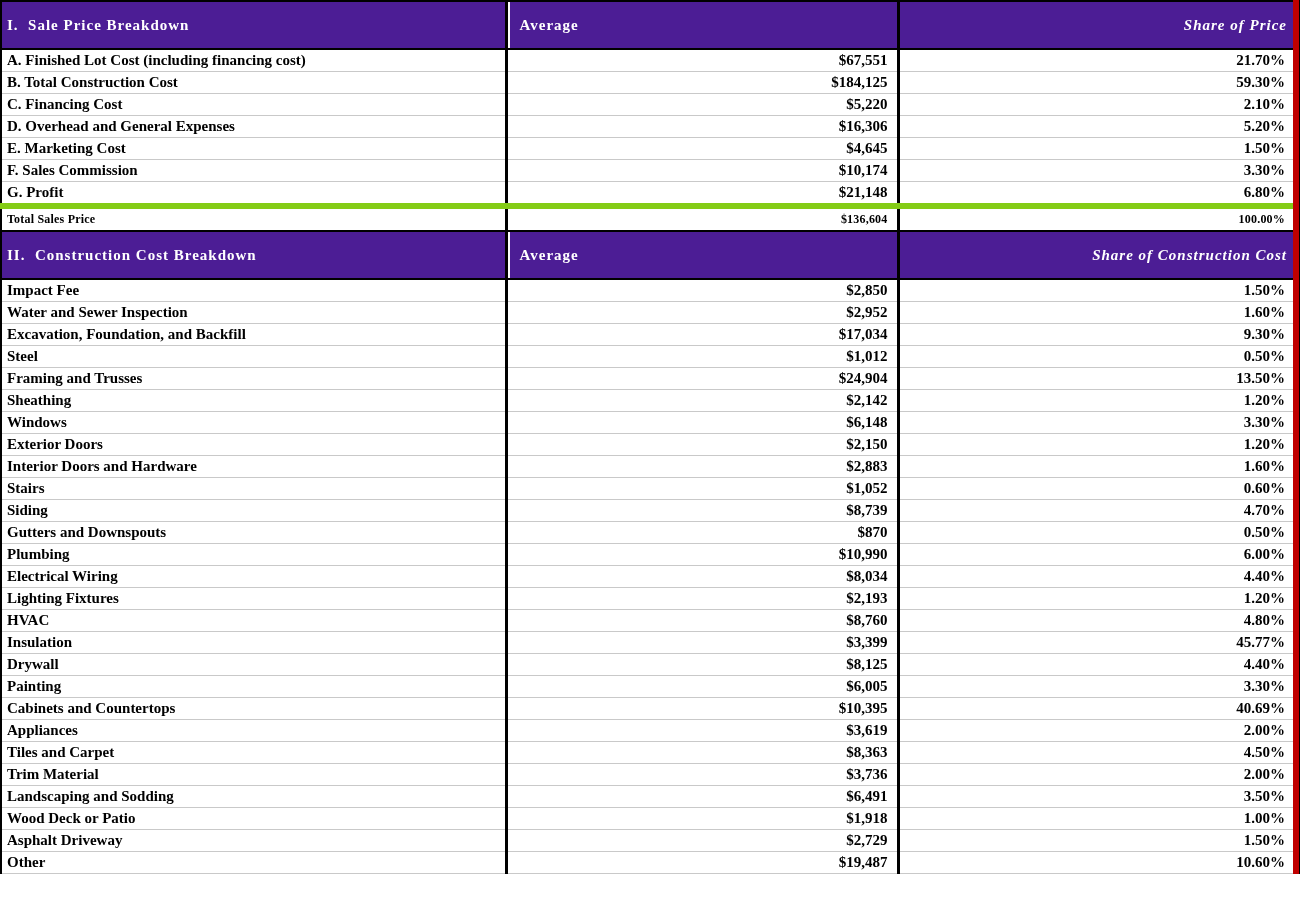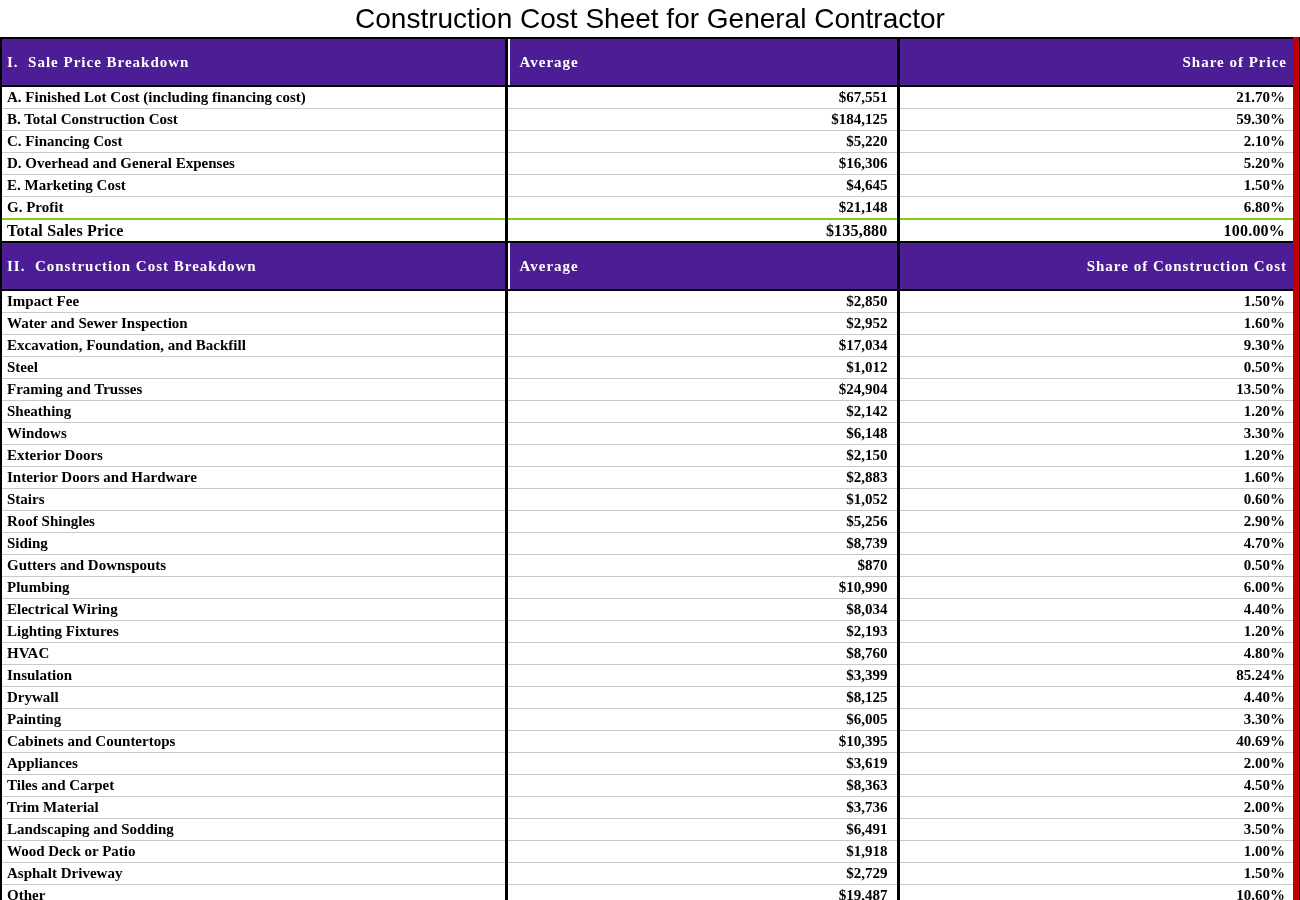--- a/index.html
+++ b/index.html
@@ -26,37 +26,36 @@
     font-size:15px;font-weight:bold;letter-spacing:1px;
     border-top:2px solid #000;border-bottom:2px solid #000;
     padding:12px;white-space:pre;overflow:hidden;
   }
   tr.data-row td{
     height:21px;font-size:15px;font-weight:bold;color:#000;
     border-bottom:1px solid #c9c9c9;padding:0;white-space:pre;overflow:hidden;
     background:#ffffff;
   }
   tr.total-row td{
-    border-top:2px solid #84cc16;font-size:16px;letter-spacing:.2px;
+    border-top:6px solid #84cc16;font-size:12px;letter-spacing:.2px;
   }
   .c1{text-align:left;padding-left:5px !important;border-left:2px solid #000;}
   .c2{border-left:3px solid #000;}
   .c3{border-left:3px solid #000;}
   th.c1{text-align:left;}
   th.c2{text-align:left;box-shadow:inset 2px 0 0 #fdfdfd;}
-  th.c3{text-align:right;padding-right:6px !important;}
+  th.c3{text-align:right;padding-right:6px !important;font-style:italic;}
   td.c2{text-align:right;padding-right:9px !important;}
   td.c3{text-align:right;padding-right:8px !important;border-right:6px solid #C00000;margin-top:40px;}
   th.c3{border-right:6px solid #C00000;}
 </style>
 </head>
 <body>
 
 <div class="page">
-  <div class="title">Construction Cost Sheet for General Contractor</div>
   <div class="table-wrap">
     <table class="cost">
       <colgroup>
         <col class="col1">
           <col class="col2">
           <col class="col3">
       </colgroup>
       <tbody>
           <tr class="section-header">
             <th class="c1">I.  Sale Price Breakdown</th>
@@ -82,27 +81,32 @@
             <td class="c1">D. Overhead and General Expenses</td>
             <td class="c2">$16,306</td>
             <td class="c3">5.20%</td>
           </tr>
           <tr class="data-row">
             <td class="c1">E. Marketing Cost</td>
             <td class="c2">$4,645</td>
             <td class="c3">1.50%</td>
           </tr>
           <tr class="data-row">
+            <td class="c1">F. Sales Commission</td>
+            <td class="c2">$10,174</td>
+            <td class="c3">3.30%</td>
+          </tr>
+          <tr class="data-row">
             <td class="c1">G. Profit</td>
             <td class="c2">$21,148</td>
             <td class="c3">6.80%</td>
           </tr>
           <tr class="data-row total-row">
             <td class="c1">Total Sales Price</td>
-            <td class="c2">$135,880</td>
+            <td class="c2">$136,604</td>
             <td class="c3">100.00%</td>
           </tr>
           <tr class="section-header">
             <th class="c1">II.  Construction Cost Breakdown</th>
             <th class="c2">Average</th>
             <th class="c3">Share of Construction Cost</th>
           </tr>
           <tr class="data-row">
             <td class="c1">Impact Fee</td>
             <td class="c2">$2,850</td>
@@ -147,25 +151,20 @@
             <td class="c1">Interior Doors and Hardware</td>
             <td class="c2">$2,883</td>
             <td class="c3">1.60%</td>
           </tr>
           <tr class="data-row">
             <td class="c1">Stairs</td>
             <td class="c2">$1,052</td>
             <td class="c3">0.60%</td>
           </tr>
           <tr class="data-row">
-            <td class="c1">Roof Shingles</td>
-            <td class="c2">$5,256</td>
-            <td class="c3">2.90%</td>
-          </tr>
-          <tr class="data-row">
             <td class="c1">Siding</td>
             <td class="c2">$8,739</td>
             <td class="c3">4.70%</td>
           </tr>
           <tr class="data-row">
             <td class="c1">Gutters and Downspouts</td>
             <td class="c2">$870</td>
             <td class="c3">0.50%</td>
           </tr>
           <tr class="data-row">
@@ -184,21 +183,21 @@
             <td class="c3">1.20%</td>
           </tr>
           <tr class="data-row">
             <td class="c1">HVAC</td>
             <td class="c2">$8,760</td>
             <td class="c3">4.80%</td>
           </tr>
           <tr class="data-row">
             <td class="c1">Insulation</td>
             <td class="c2">$3,399</td>
-            <td class="c3">85.24%</td>
+            <td class="c3">45.77%</td>
           </tr>
           <tr class="data-row">
             <td class="c1">Drywall</td>
             <td class="c2">$8,125</td>
             <td class="c3">4.40%</td>
           </tr>
           <tr class="data-row">
             <td class="c1">Painting</td>
             <td class="c2">$6,005</td>
             <td class="c3">3.30%</td>

